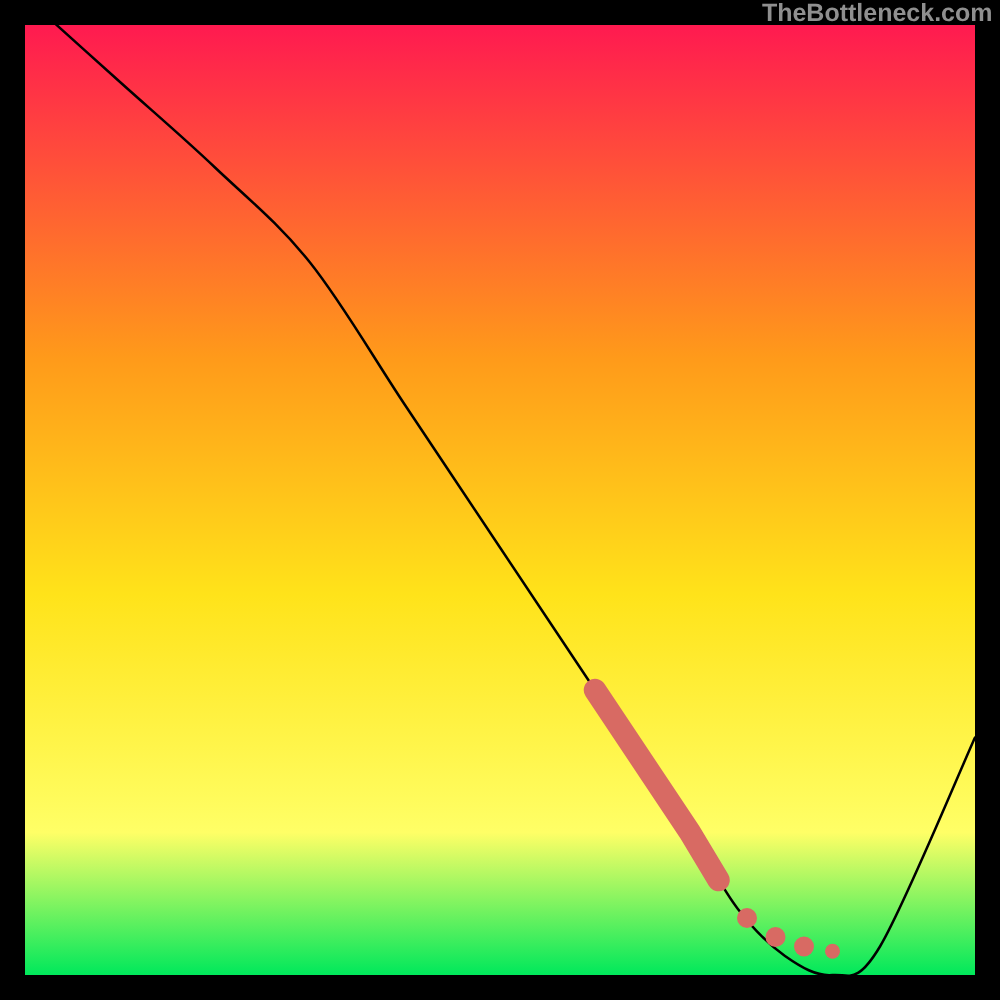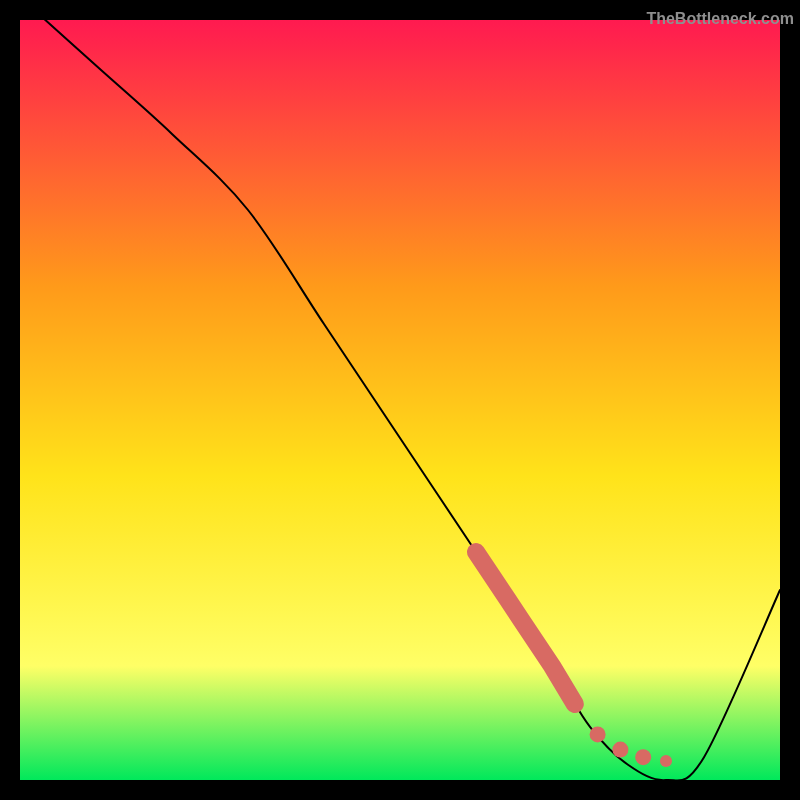--- a/index.html
+++ b/index.html
@@ -30,25 +30,24 @@
     top: 0;
     width: 760px;
     height: 760px;
     overflow: visible;
   }
   .watermark {
     position: absolute;
     right: 6px;
     top: 0px;
     font-family: Arial, Helvetica, sans-serif;
-    font-size: 16px;
+    font-size: 20px;
     font-weight: 600;
     color: #8f8f8f;
     letter-spacing: 0px;
-    margin-top: 10px;
   }
 </style>
 </head>
 <body>
 
 <div class="chart-area">
 
   <svg class="gradient-bg" viewBox="0 0 760 760" preserveAspectRatio="none">
     <defs>
       <linearGradient id="bgGrad" x1="0" y1="0" x2="0" y2="1">

